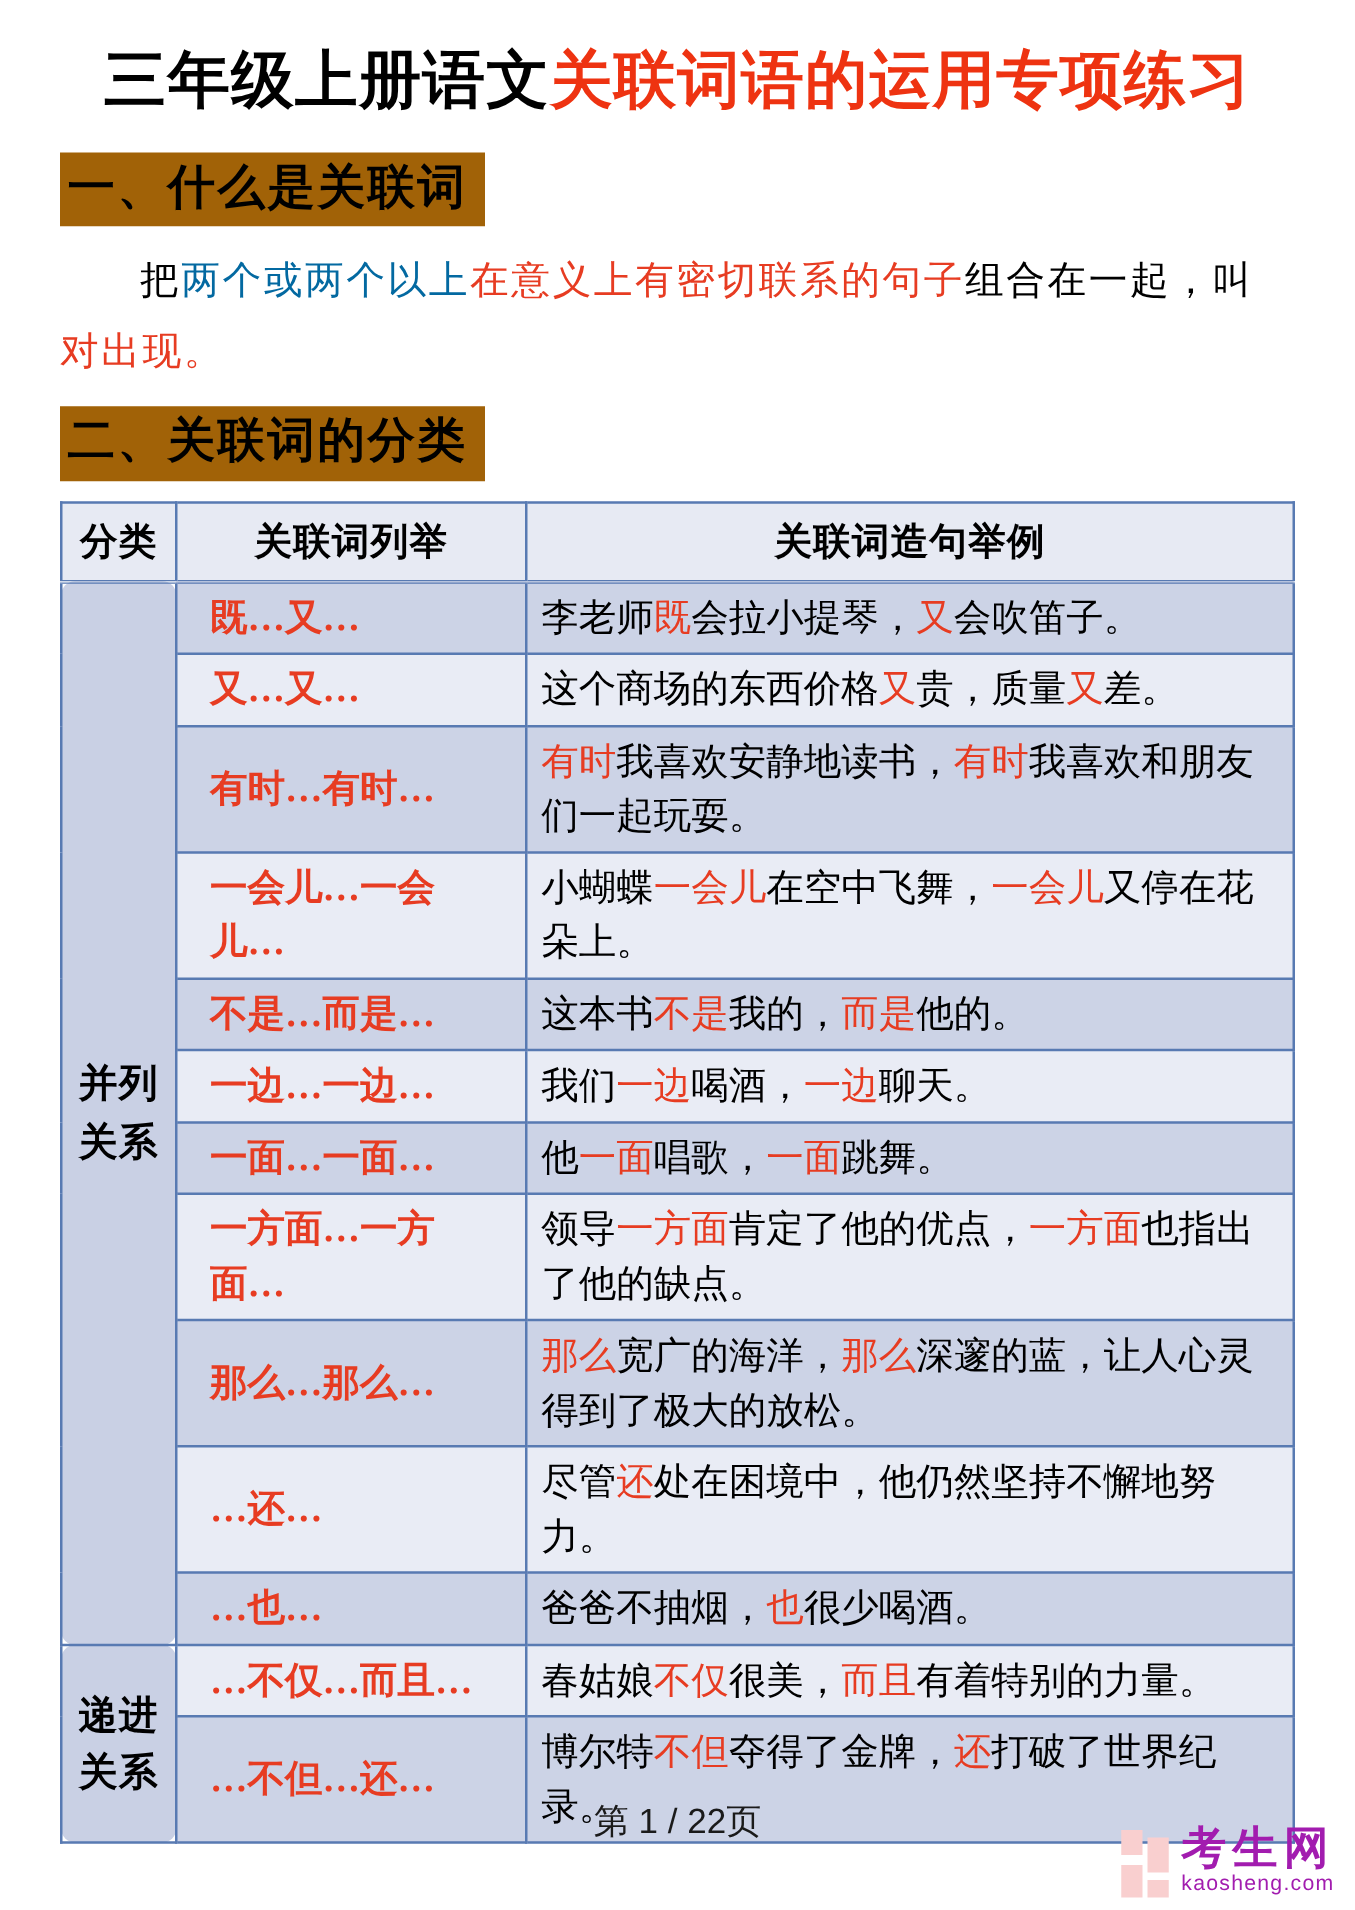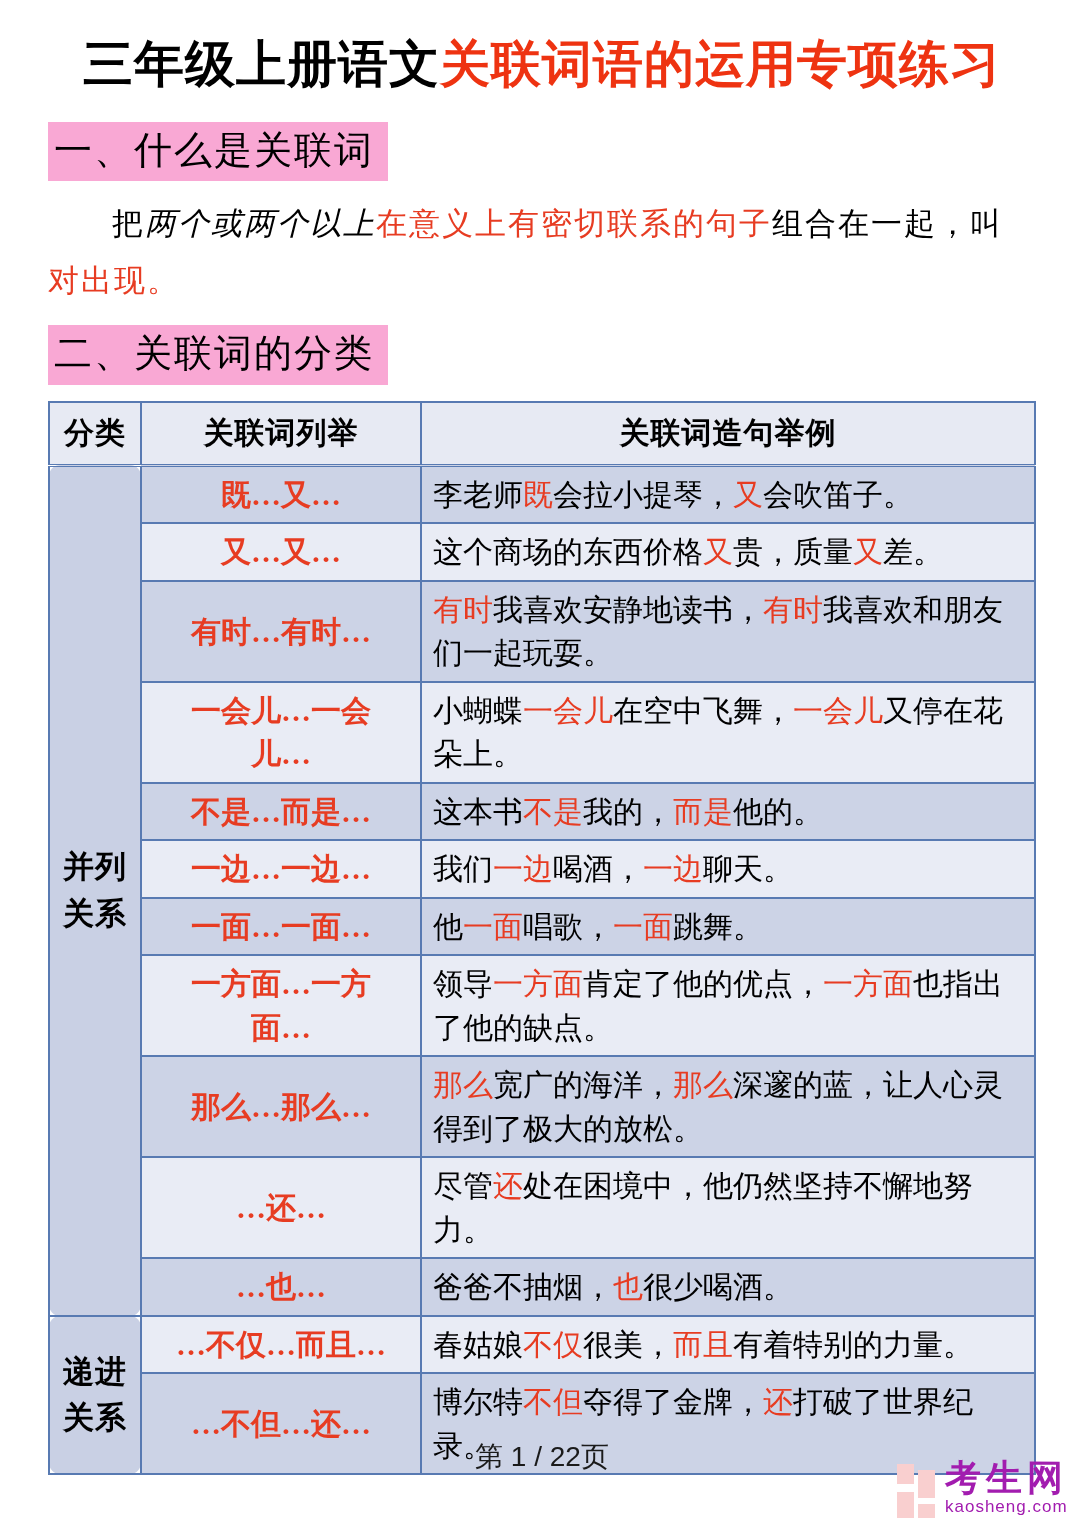--- a/index.html
+++ b/index.html
@@ -22,36 +22,36 @@
     font-weight: 900;
     font-size: 50px;
     line-height: 1.2;
     letter-spacing: 1px;
     white-space: nowrap;
   }
   .title .t-red { color: #ee3311; }
   .sec-heading {
     display: inline-block;
     margin-top: 28px;
-    background: #f9a8d4;
-    font-weight: normal;
+    background: #a16207;
+    font-weight: bold;
     font-size: 38px;
     line-height: 1.3;
     padding: 4px 14px 6px 6px;
     letter-spacing: 2px;
   }
   .sec2 { margin-top: 16px; }
   .paragraph {
     margin-top: 14px;
     font-size: 31px;
     line-height: 57px;
     letter-spacing: 2px;
   }
   .para-line:first-child { text-indent: 64px; }
-  .seg-b { color: #000000; font-style: italic; }
+  .seg-b { color: #0369a1; }
   .seg-r { color: #e73c22; font-weight: normal; }
   .seg-hl { background: #e2efd9; }
   table.kw-table {
     margin-top: 16px;
     width: 100%;
     border-collapse: collapse;
     border: 2px solid #49639e;
     table-layout: fixed;
   }
   .kw-table col.c1 { width: 92px; }
@@ -76,21 +76,20 @@
     vertical-align: middle;
     line-height: 1.5;
     padding: 4px 10px;
     letter-spacing: 1px;
     border-radius: 11px;
   }
   td.pattern-cell {
     color: #e73c22;
     font-weight: bold;
     font-size: 30px;
-    text-align: center;
     vertical-align: middle;
     padding: 6px 26px;
     line-height: 1.45;
   }
   td.example-cell {
     font-size: 30px;
     padding: 6px 11px;
     line-height: 1.45;
     vertical-align: middle;
   }

